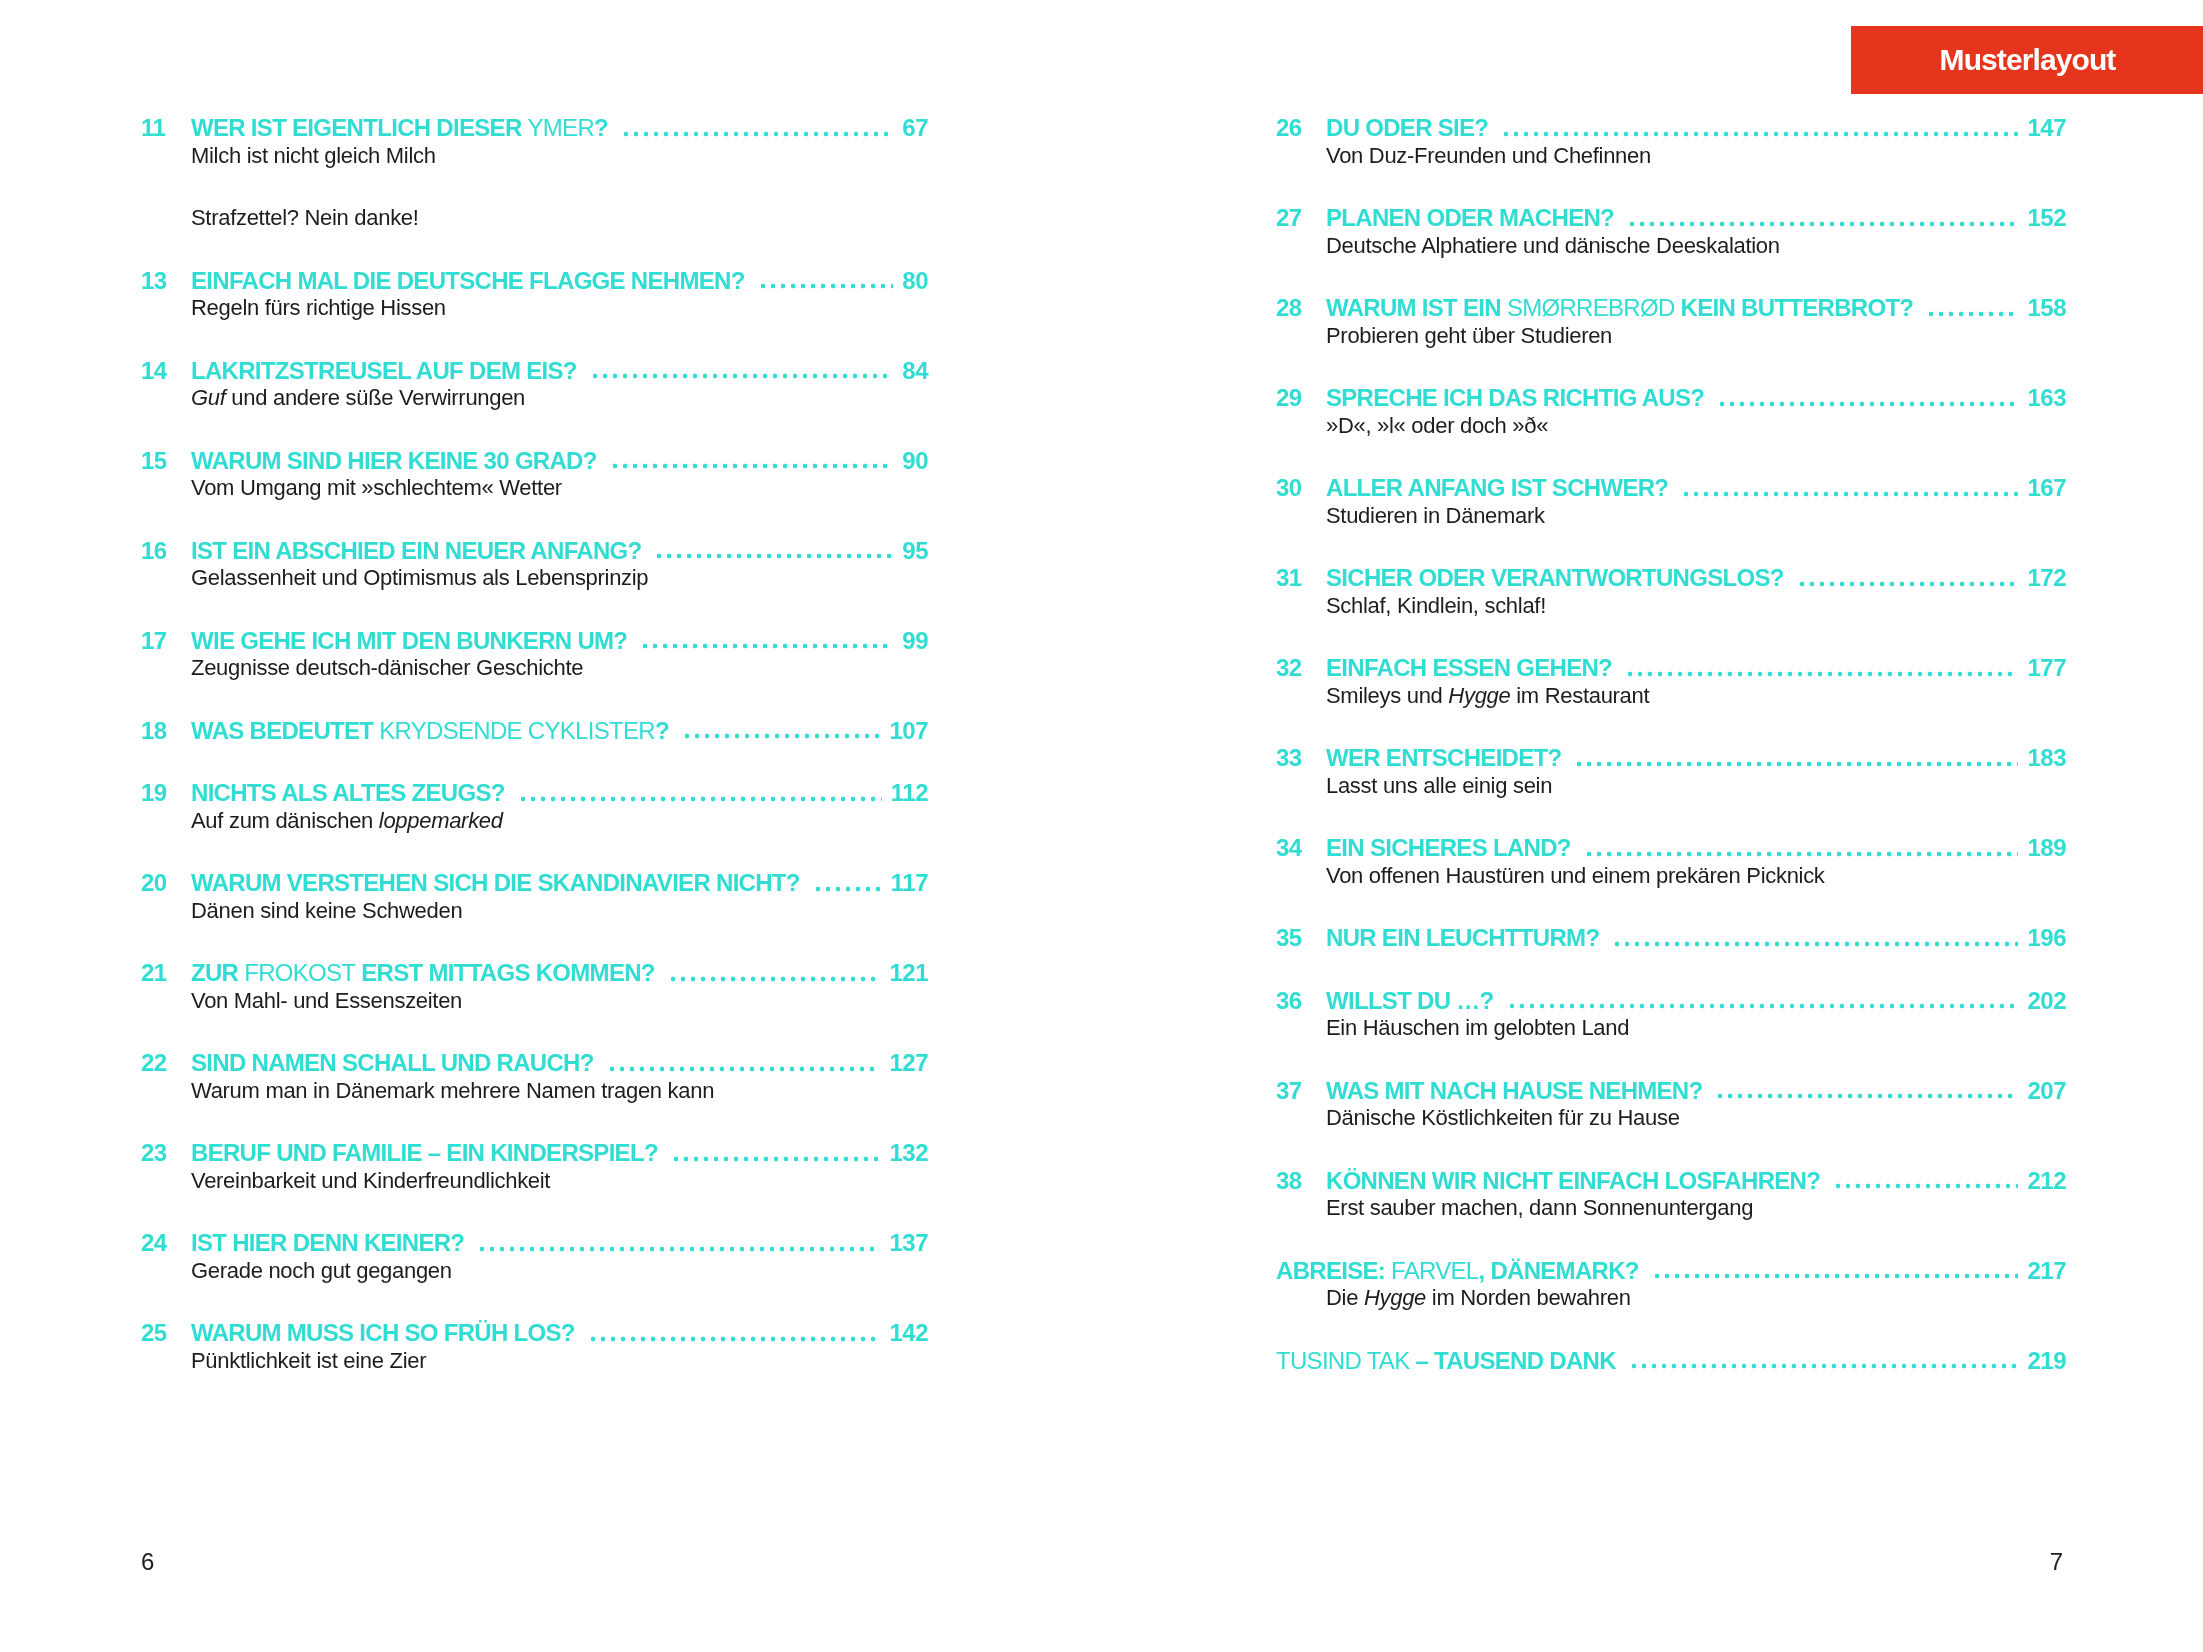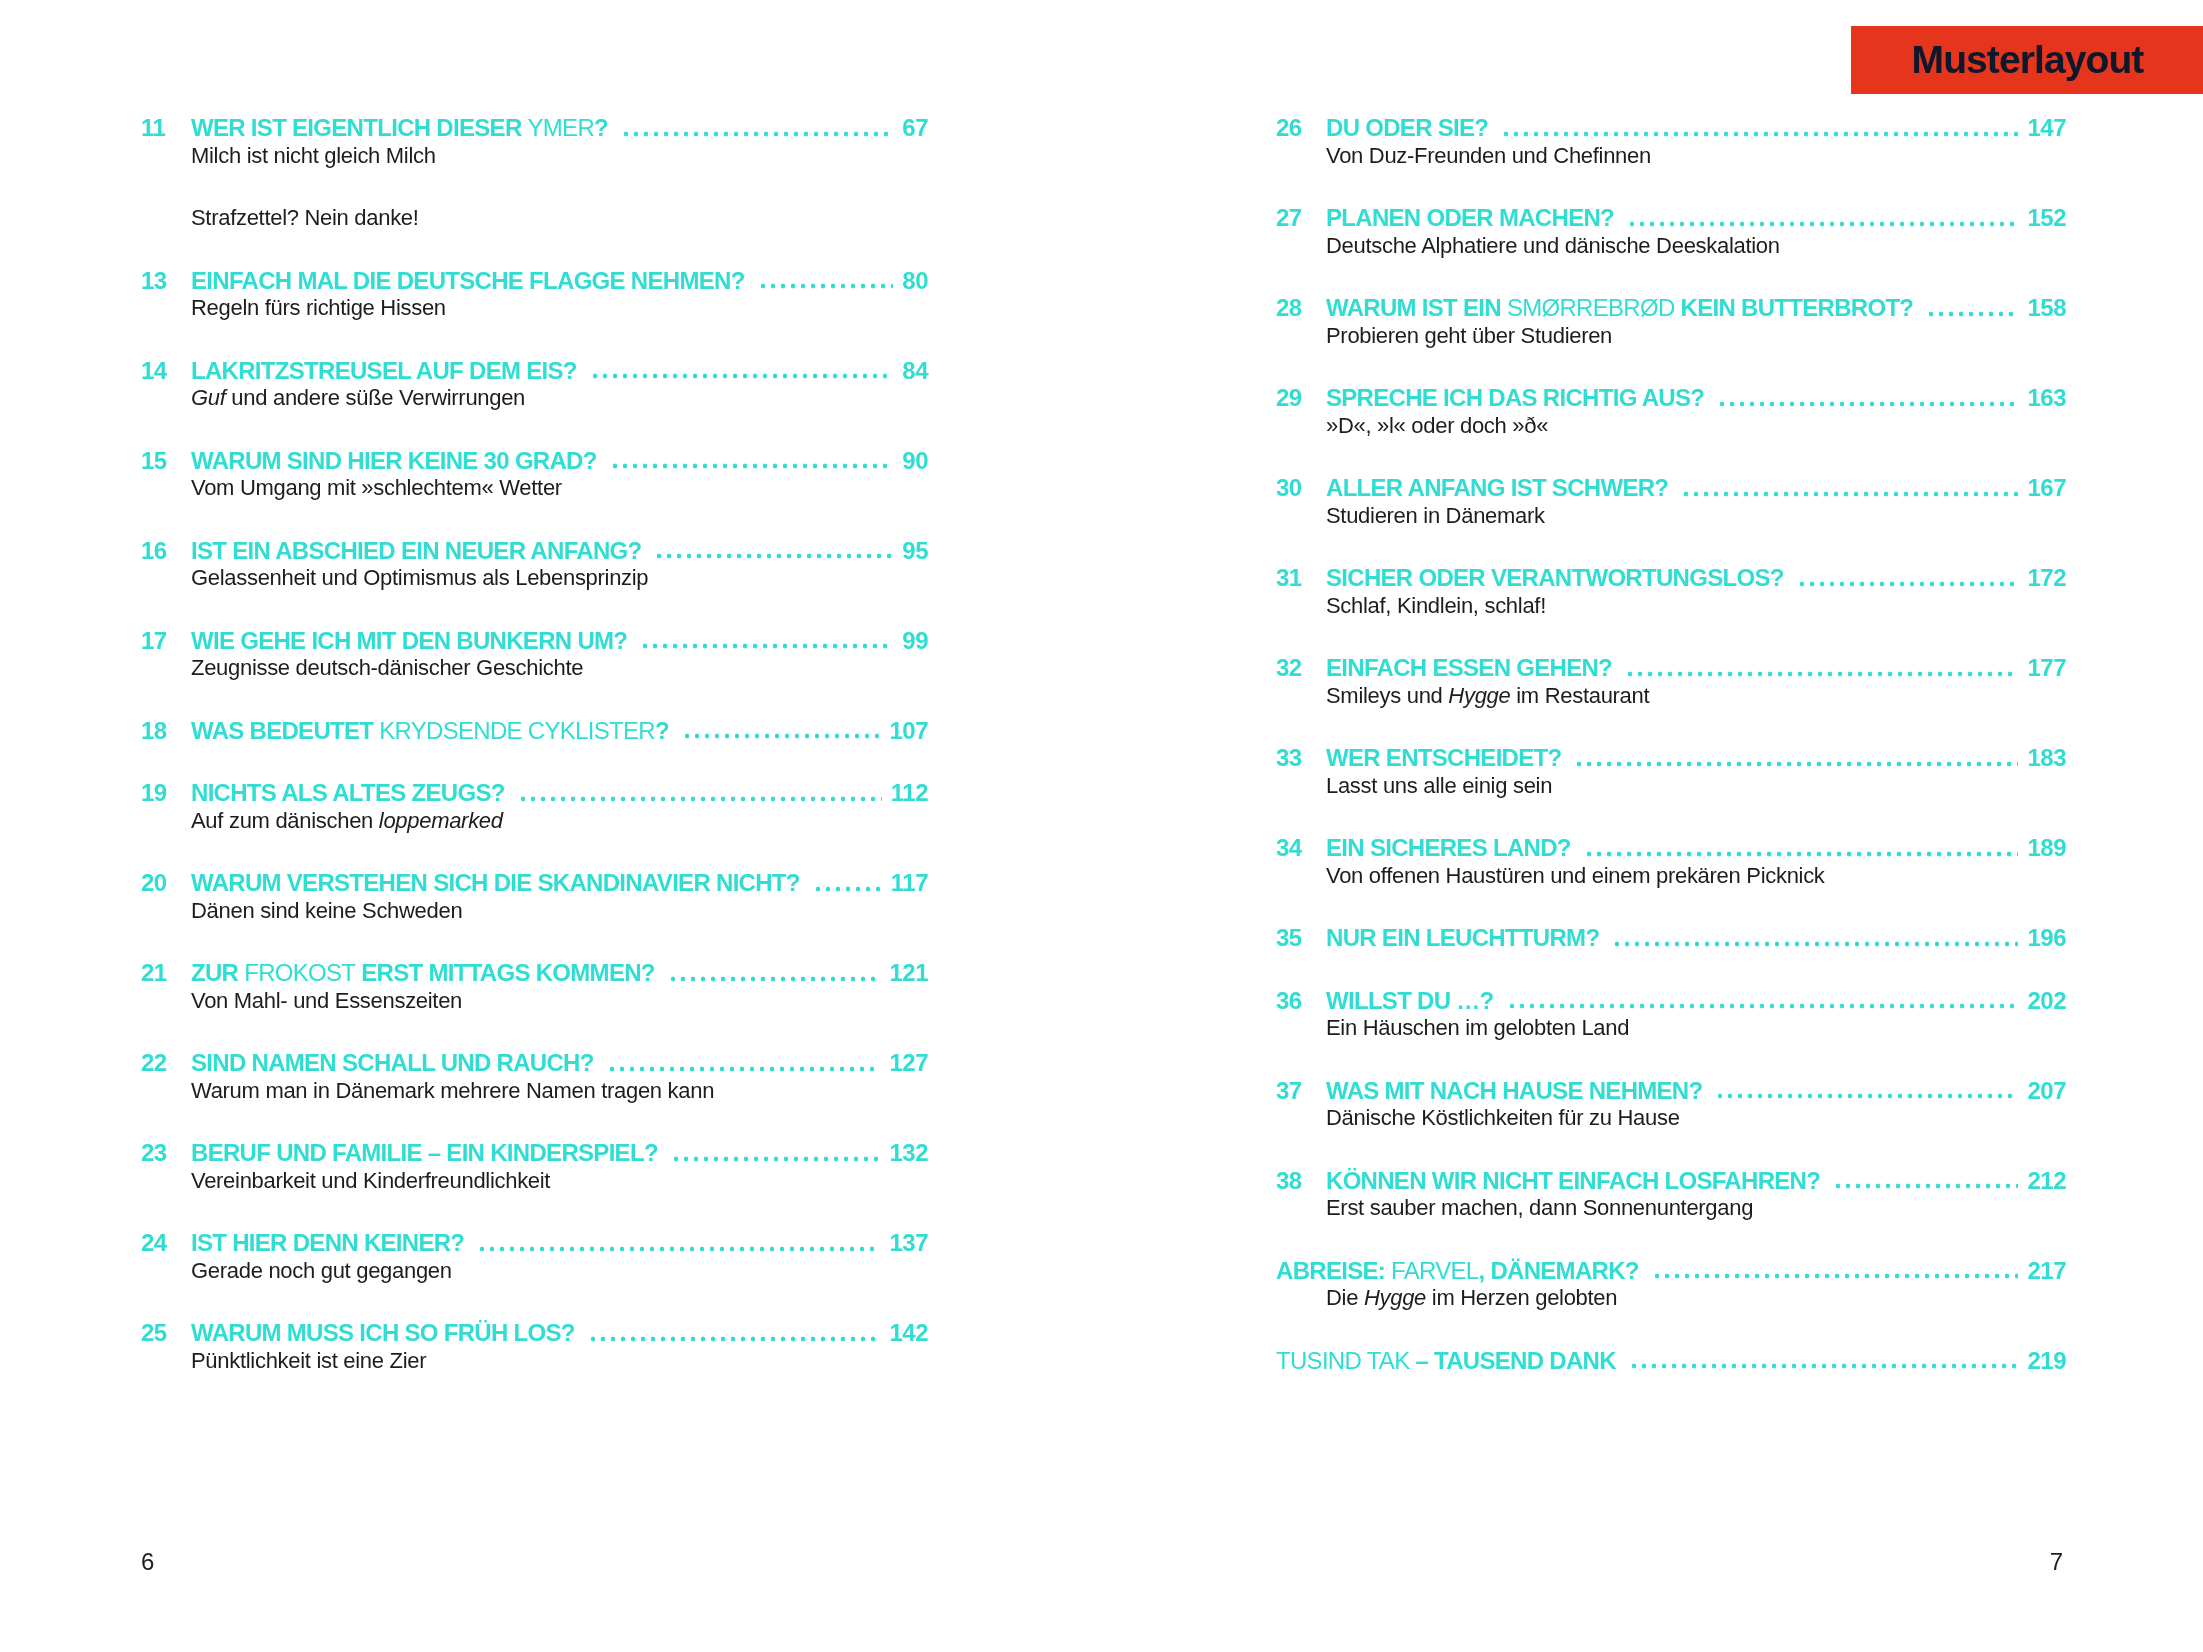--- a/index.html
+++ b/index.html
@@ -10,21 +10,21 @@
     font-family: "Liberation Sans", sans-serif;
     color: var(--ink, #1d1d1b);
   }
   .badge {
     position: absolute; top: 26px; right: 0;
     width: 353px; height: 68px;
     background: var(--badge, #e5351d);
     display: flex; align-items: center; justify-content: center;
   }
   .badge-label {
-    color: #0f172a; font-weight: bold; font-size: 39px; letter-spacing: -0.9px;
+    color: #ffffff; font-weight: bold; font-size: 30px; letter-spacing: -0.9px;
   }
   .toc-col {
     position: absolute; top: 114px; width: 787px;
   }
   .toc-col.left  { left: 141px; }
   .toc-col.right { left: 1276px; width: 790px; }
   .toc-entry { margin-bottom: 35px; }
   .title-row {
     display: flex; align-items: stretch;
     line-height: 27.5px; white-space: nowrap;
@@ -319,21 +319,21 @@
         <span class="page-number">212</span>
       </div>
       <div class="entry-subtitle"><span class="seg-sub-regular">Erst sauber machen, dann Sonnenuntergang</span></div>
     </div>
     <div class="toc-entry">
       <div class="title-row">
         <span class="entry-title"><span class="seg-title-bold">ABREISE: </span><span class="seg-title-light">FARVEL</span><span class="seg-title-bold">, DÄNEMARK?</span></span>
         <span class="dot-leader"></span>
         <span class="page-number">217</span>
       </div>
-      <div class="entry-subtitle"><span class="seg-sub-regular">Die </span><span class="seg-sub-italic">Hygge</span><span class="seg-sub-regular"> im Herzen gelobten</span></div>
+      <div class="entry-subtitle"><span class="seg-sub-regular">Die </span><span class="seg-sub-italic">Hygge</span><span class="seg-sub-regular"> im Norden bewahren</span></div>
     </div>
     <div class="toc-entry">
       <div class="title-row">
         <span class="entry-title"><span class="seg-title-light">TUSIND TAK </span><span class="seg-title-bold">– TAUSEND DANK</span></span>
         <span class="dot-leader"></span>
         <span class="page-number">219</span>
       </div>
     </div>
   </div>
 

